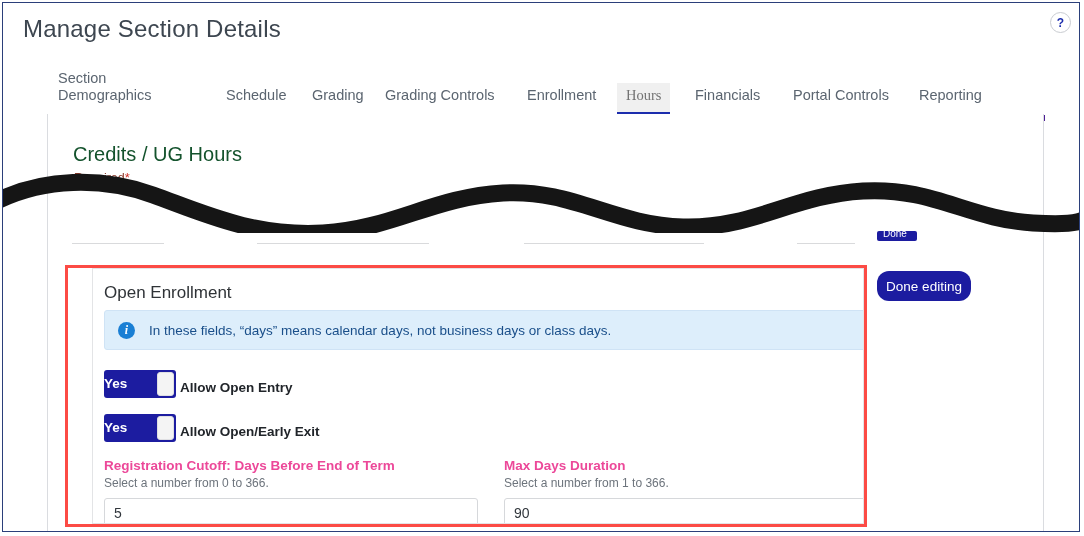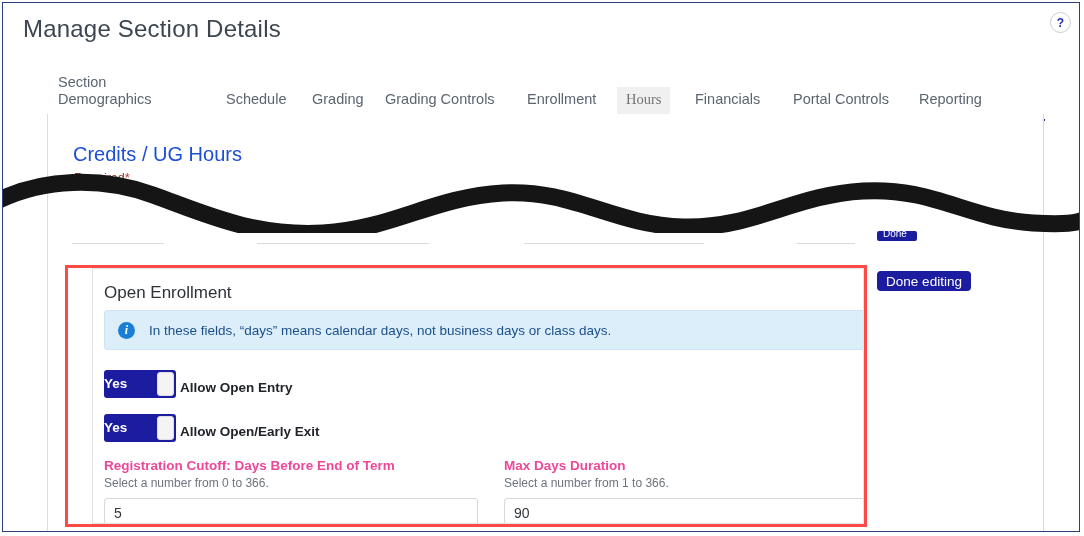--- a/index.html
+++ b/index.html
@@ -51,21 +51,21 @@
     cursor: pointer;
     box-sizing: border-box;
     padding: 0;
   }
 
   
   #tab-strip {
     position: absolute;
     left: 46px; top: 64px;
     width: 996px; height: 54px;
-    border-bottom: 2px solid #4c1d95;
+    border-bottom: 6px solid #4c1d95;
     box-sizing: border-box;
   }
   .tab {
     position: absolute;
     bottom: 0;
     font-size: 14.5px;
     color: #5b6570;
     padding: 4px 9px 11px 9px;
     line-height: 17px;
     cursor: pointer;
@@ -93,21 +93,21 @@
     box-sizing: border-box;
     overflow: hidden;
   }
 
   
   #credits-heading {
     position: absolute;
     left: 25px; top: 29px;
     font-size: 20px;
     font-weight: 300;
-    color: #1d4ed8;
+    color: #14532d;
     white-space: nowrap;
   }
   #credits-required {
     position: absolute;
     left: 26px; top: 56px;
     font-size: 12.5px;
     color: #8c3a2b;
     white-space: nowrap;
   }
   #credits-required .asterisk { color: #d0342c; font-size: 13px; }
@@ -271,25 +271,25 @@
     color: #31363c;
     padding: 0 9px;
     box-sizing: border-box;
     font-family: "Liberation Sans", sans-serif;
   }
 
   
   #done-editing-button {
     position: absolute;
     left: 874px; top: 268px;
-    width: 94px; height: 20px;
+    width: 94px; height: 30px;
     background: #1c1ca0;
     color: #ffffff;
     border: none;
-    border-radius: 4px;
+    border-radius: 12px;
     font-size: 13.5px;
     font-family: "Liberation Sans", sans-serif;
     cursor: pointer;
     padding: 0;
   }
 </style>
 </head>
 <body>
 
 <div id="app-window">

